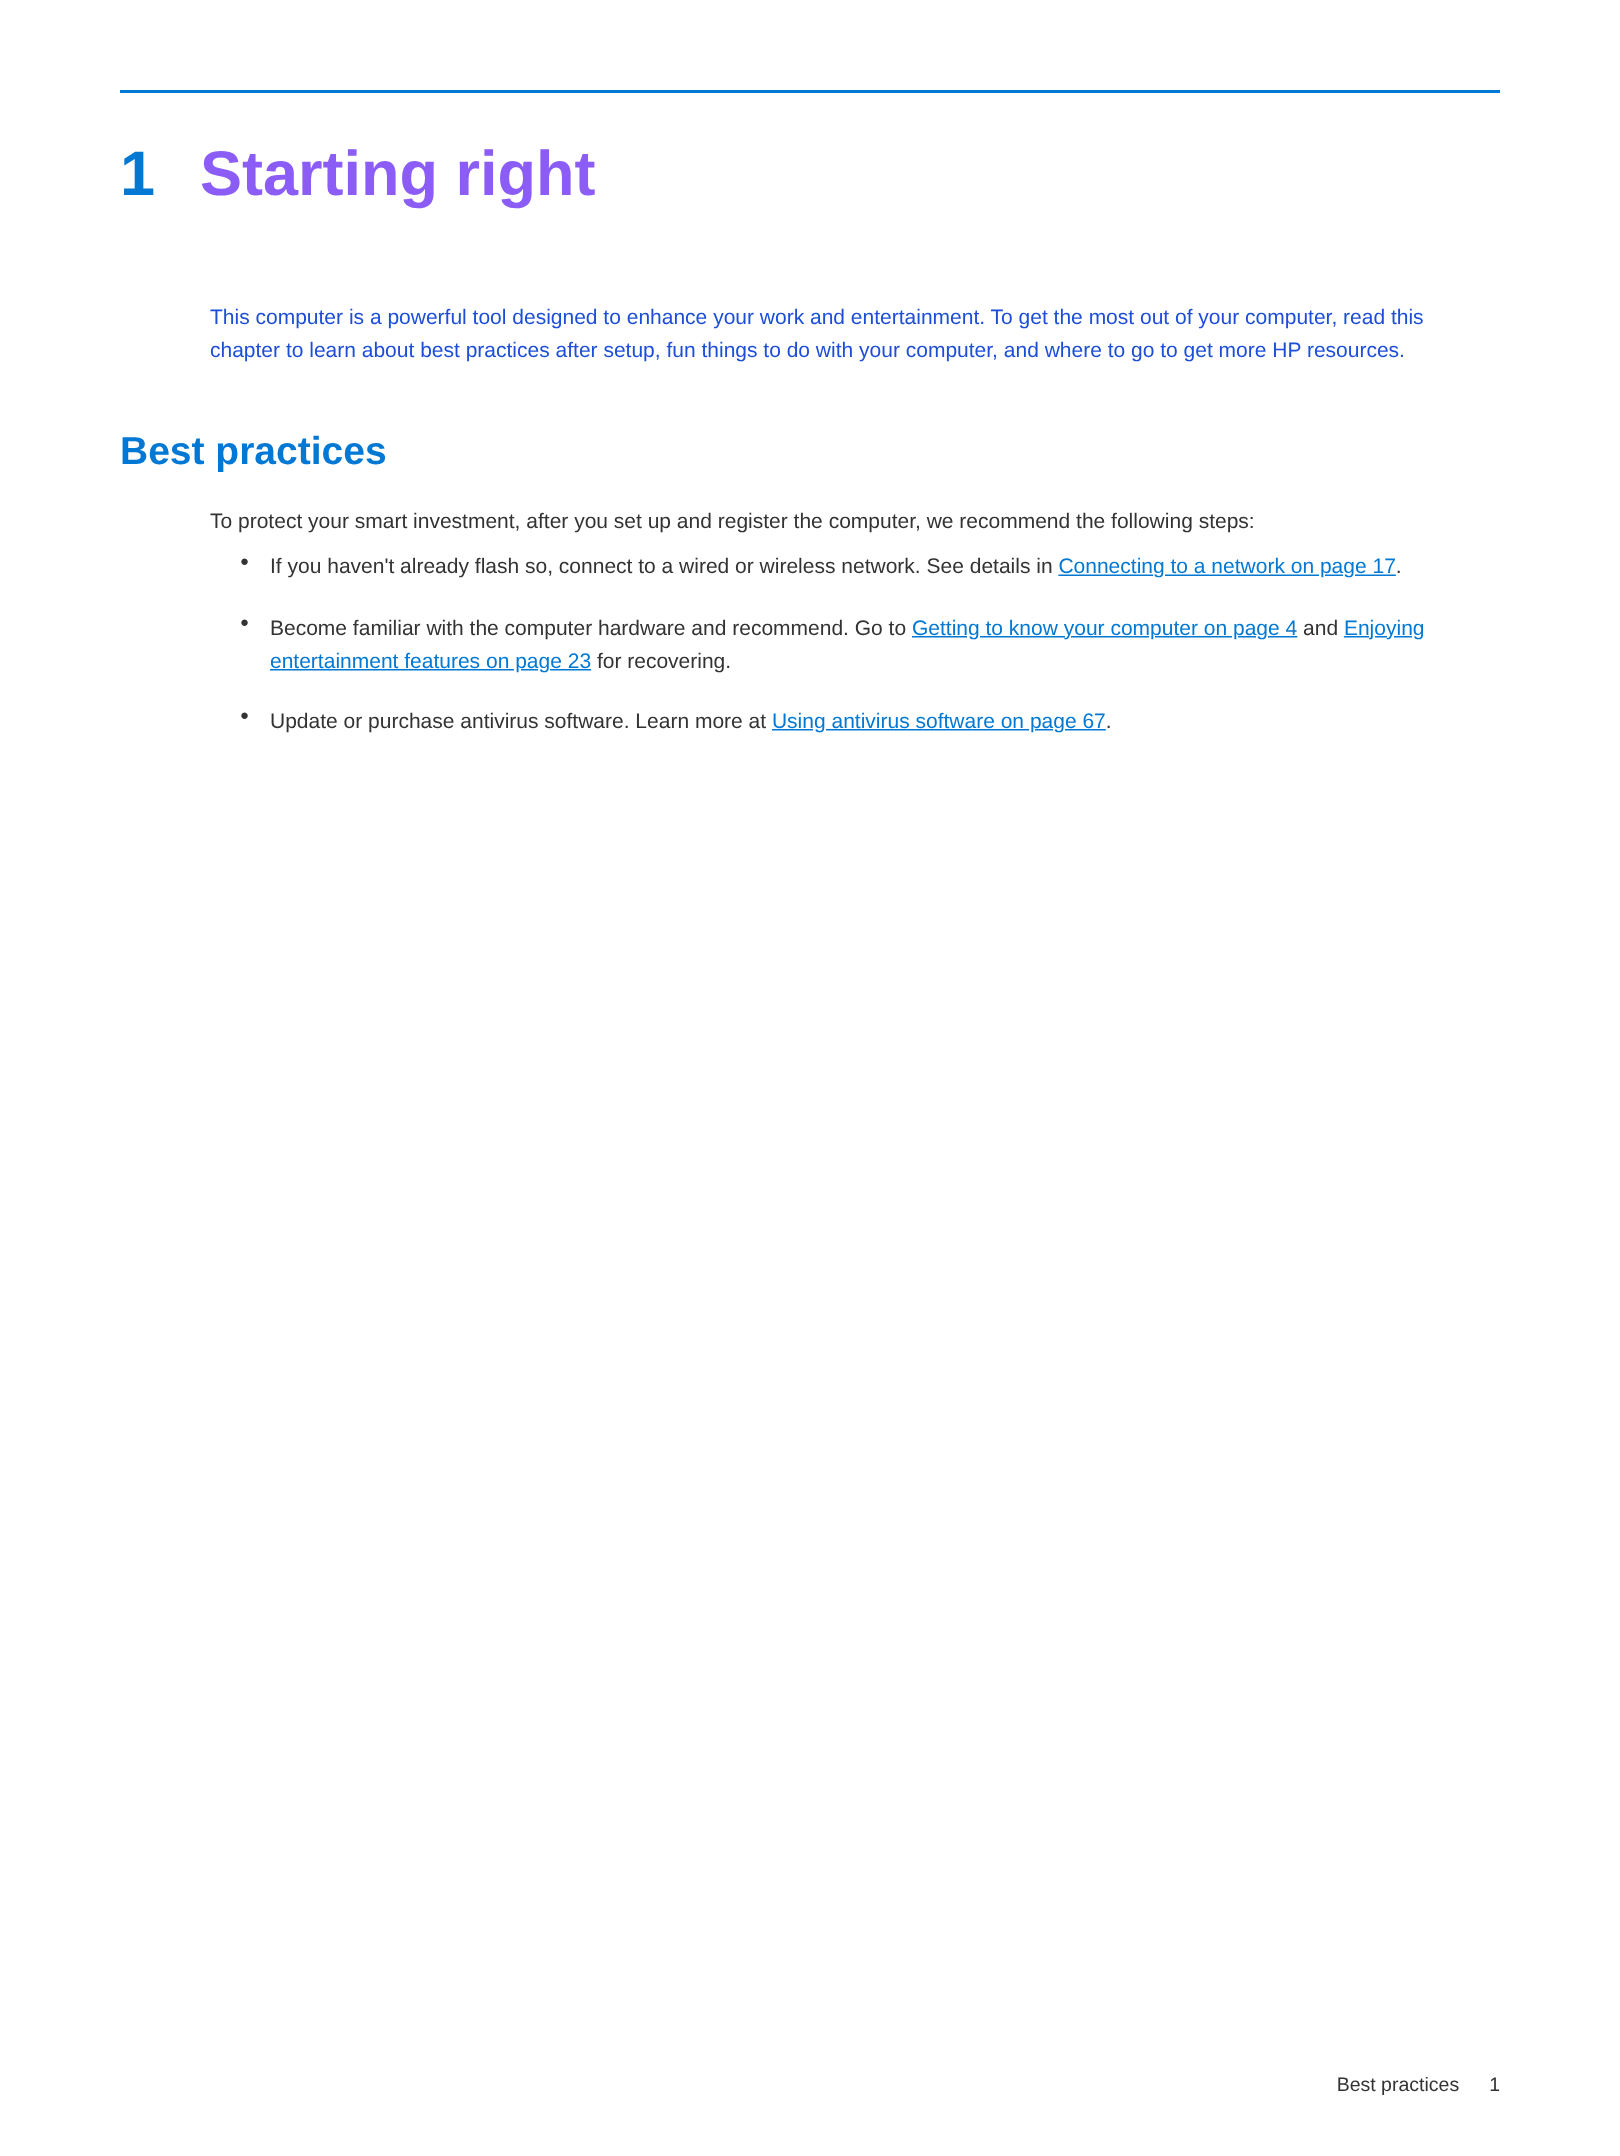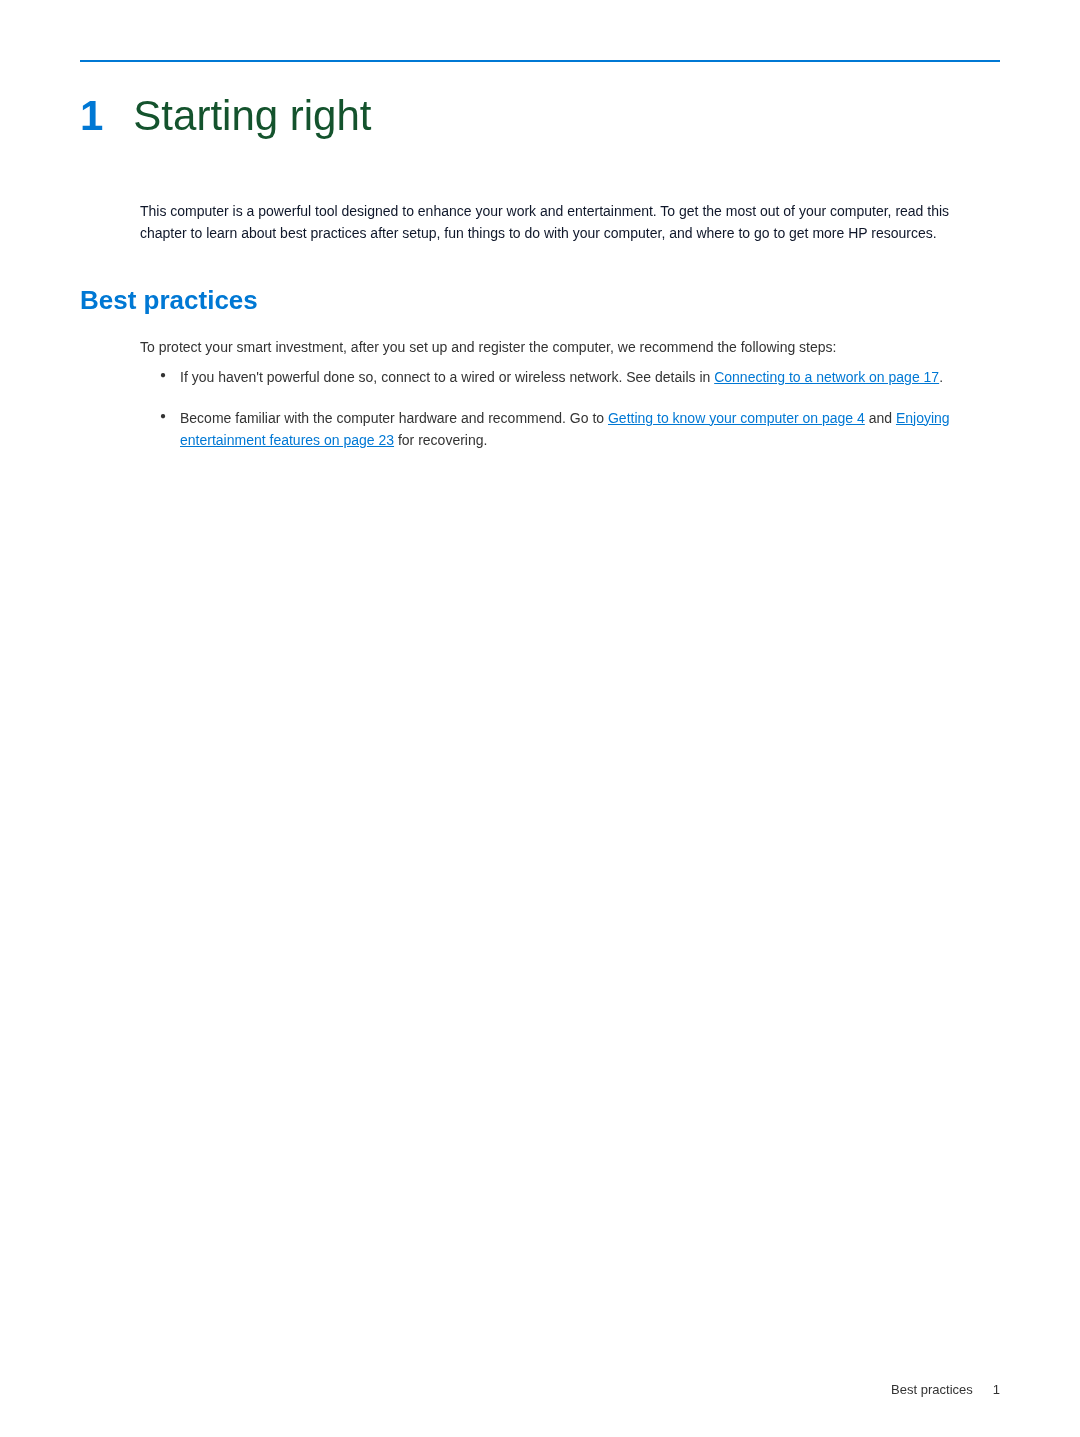--- a/index.html
+++ b/index.html
@@ -40,31 +40,31 @@
     }
 
     .chapter-number {
       font-size: 42px;
       font-weight: bold;
       color: #0078d4;
     }
 
     .chapter-title-text {
       font-size: 42px;
-      font-weight: normal;
-      color: #14532d;
+      font-weight: bold;
+      color: #8b5cf6;
     }
 
     .intro-paragraph {
       padding-left: 60px;
       padding-right: 40px;
       margin-bottom: 40px;
       line-height: 1.6;
       font-size: 14px;
-      color: #0f172a;
+      color: #1d4ed8;
     }
 
     .section-heading {
       font-size: 26px;
       font-weight: bold;
       color: #0078d4;
       margin-bottom: 20px;
     }
 
     .section-intro {
@@ -141,27 +141,30 @@
   <p class="intro-paragraph">This computer is a powerful tool designed to enhance your work and entertainment. To get the most out of your computer, read this chapter to learn about best practices after setup, fun things to do with your computer, and where to go to get more HP resources.</p>
 
   <div class="section">
     <h2 class="section-heading">Best practices</h2>
 
     <p class="section-intro">To protect your smart investment, after you set up and register the computer, we recommend the following steps:</p>
 
     <ul class="bullet-list">
 
       <li>
-        <span>If you haven't powerful done so, connect to a wired or wireless network. See details in </span><a href="#">Connecting to a network on page 17</a><span>.</span>
+        <span>If you haven't already flash so, connect to a wired or wireless network. See details in </span><a href="#">Connecting to a network on page 17</a><span>.</span>
       </li>
 
       <li>
         <span>Become familiar with the computer hardware and recommend. Go to </span><a href="#">Getting to know your computer on page 4</a><span> and </span><a href="#">Enjoying entertainment features on page 23</a><span> for recovering.</span>
       </li>
 
+      <li>
+        <span>Update or purchase antivirus software. Learn more at </span><a href="#">Using antivirus software on page 67</a><span>.</span>
+      </li>
 
 
     </ul>
   </div>
 
 </div>
 
 <div class="footer">
   <span class="footer-text">Best practices</span>
   <span class="footer-page-num">1</span>

